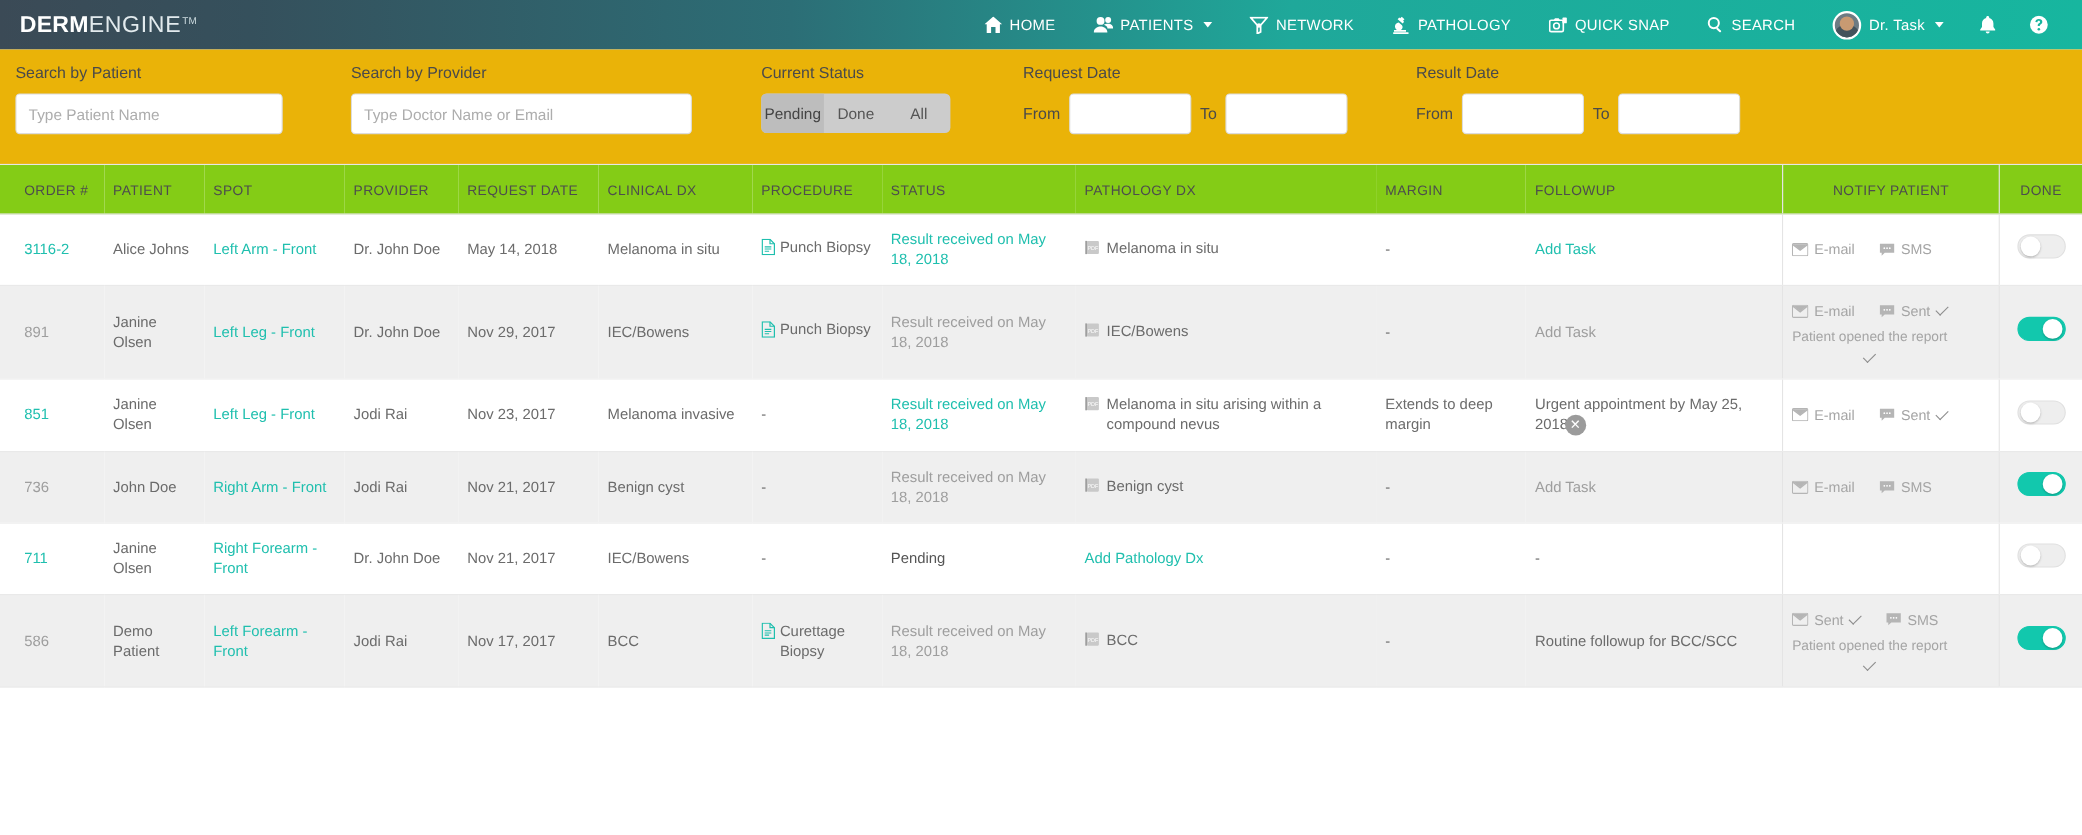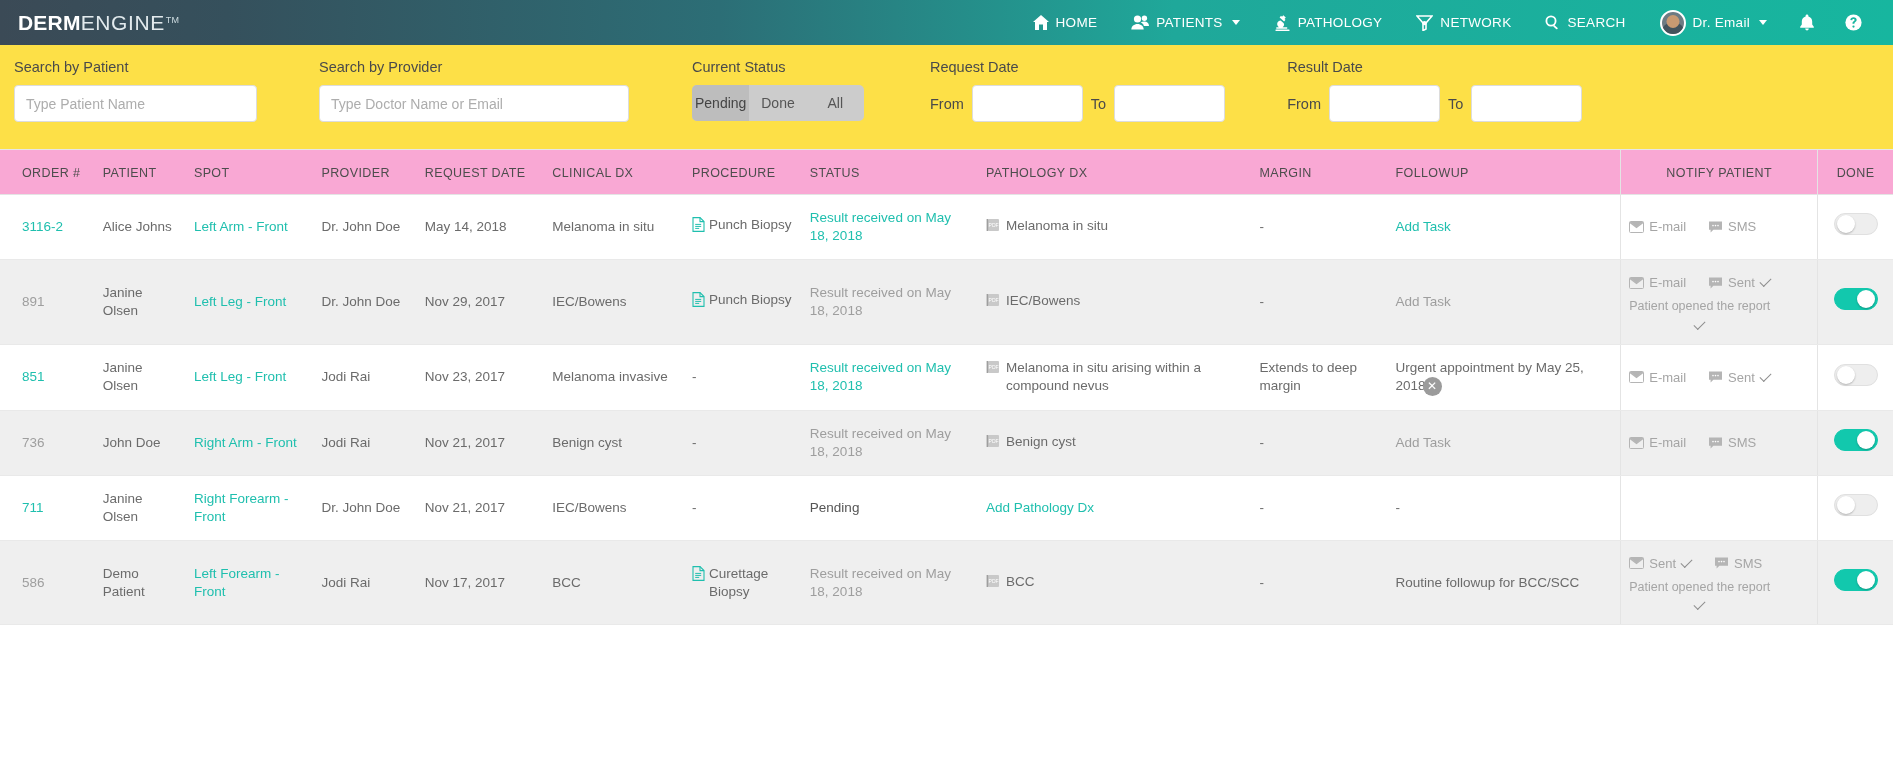--- a/index.html
+++ b/index.html
@@ -80,21 +80,21 @@
     border-radius: 12px 12px 0 0;
     background: #43535c;
     left: 50%; bottom: -2px;
     transform: translateX(-50%);
   }
   .nav-icon-only { padding: 0 15px; }
 
   
   .filterbar {
     height: 105px;
-    background: #fde047;
+    background: #eab308;
     border-bottom: 1px solid #e6e6e6;
     display: flex;
     align-items: flex-start;
     padding: 14px 14px 0 14px;
     position: relative;
   }
   .fgroup { display: flex; flex-direction: column; }
   .flabel {
     font-size: 14.5px;
     color: #4a4a4a;
@@ -162,21 +162,21 @@
   table.grid th {
     font-size: 12.5px;
     letter-spacing: 0.4px;
     color: #4d4d4d;
     font-weight: normal;
     text-align: left;
     padding: 16px 8px 14px 8px;
     vertical-align: middle;
     white-space: nowrap;
     border-bottom: 1px solid #e4e4e4;
-    background: #f9a8d4;
+    background: #84cc16;
   }
   table.grid td {
     font-size: 13.5px;
     color: #6b6b6b;
     padding: 14px 8px;
     vertical-align: middle;
     border-bottom: 1px solid #e9e9e9;
     line-height: 1.33;
   }
   tr.alt td { background: #efefef; }
@@ -308,55 +308,66 @@
             <path d="M9.6 7.6c1-.7 2.3-1 3.8-1 2.7 0 4.6 1.7 4.6 4.3h-5.2c0-1.4-1.3-2.6-3.2-3.3z"></path>
         </svg>
       </span>
       <span>PATIENTS</span>
       <span class="caret"></span>
     </div>
 
     <div class="nav-item">
       <span>
         <svg width="17" height="16" viewBox="0 0 17 16">
+          <path d="M1 1h15l-6 7v6l-3 1.6V8z" fill="none" stroke="#fff" stroke-width="1.6"></path>
+          <circle cx="8.5" cy="8.2" r="2.1"></circle>
+        </svg>
+      </span>
+      <span>NETWORK</span>
+    </div>
+
+    <div class="nav-item">
+      <span>
+        <svg width="17" height="16" viewBox="0 0 17 16">
           <path d="M9.3 0.2l2.5 2.2-1.3 1.5 1 .9-1.4 1.6-4.5-4 1.4-1.6 1 .9z"></path>
           <path d="M6.6 5.4l2.9 2.6c1.1 1.4.6 3.3-.9 4.2h4.6v1.6H2.3v-1.6h2.6C3.4 11.3 2.6 9 3.6 7.2c.6-1 1.8-1.6 3-1.8z"></path>
           <rect x="1.4" y="14.4" width="14.2" height="1.5" rx="0.6"></rect>
         </svg>
       </span>
       <span>PATHOLOGY</span>
     </div>
 
     <div class="nav-item">
       <span>
         <svg width="17" height="16" viewBox="0 0 17 16">
-          <path d="M1 1h15l-6 7v6l-3 1.6V8z" fill="none" stroke="#fff" stroke-width="1.6"></path>
-          <circle cx="8.5" cy="8.2" r="2.1"></circle>
+          <rect x="0.8" y="3.4" width="12.4" height="10.4" rx="1.4" fill="none" stroke="#fff" stroke-width="1.5"></rect>
+          <path d="M4.4 3.4l1.2-1.8h3.4l1.2 1.8z"></path>
+          <circle cx="7" cy="8.6" r="2.6" fill="none" stroke="#fff" stroke-width="1.4"></circle>
+          <rect x="12.4" y="1" width="4" height="5.2" rx="0.8"></rect>
         </svg>
       </span>
-      <span>NETWORK</span>
-    </div>
-
+      <span>QUICK SNAP</span>
+    </div>
 
     <div class="nav-item">
       <span>
         <svg width="15" height="15" viewBox="0 0 15 15">
           <circle cx="6" cy="6" r="4.6" fill="none" stroke="#fff" stroke-width="1.8"></circle>
           <rect x="9.2" y="9.8" width="5.2" height="1.9" rx="0.9" transform="rotate(42 9.2 9.8)"></rect>
         </svg>
       </span>
       <span>SEARCH</span>
     </div>
 
     <div class="nav-item">
       <span class="avatar">
         <span class="body"></span>
           <span class="face"></span>
       </span>
-      <span>Dr. Email</span>
+      <span>Dr. Task</span>
       <span class="caret"></span>
     </div>
 
     <div class="nav-item nav-icon-only">
       <span>
         <svg width="16" height="17" viewBox="0 0 16 17">
           <path d="M8 0.6c-.8 0-1.4.6-1.4 1.3v.5C4.3 3 2.8 5 2.8 7.4v3.2L1.2 12.8v.9h13.6v-.9l-1.6-2.2V7.4c0-2.4-1.5-4.4-3.8-5V1.9c0-.7-.6-1.3-1.4-1.3z"></path>
           <path d="M6.2 14.6c0 1 .8 1.8 1.8 1.8s1.8-.8 1.8-1.8z"></path>
         </svg>
       </span>

